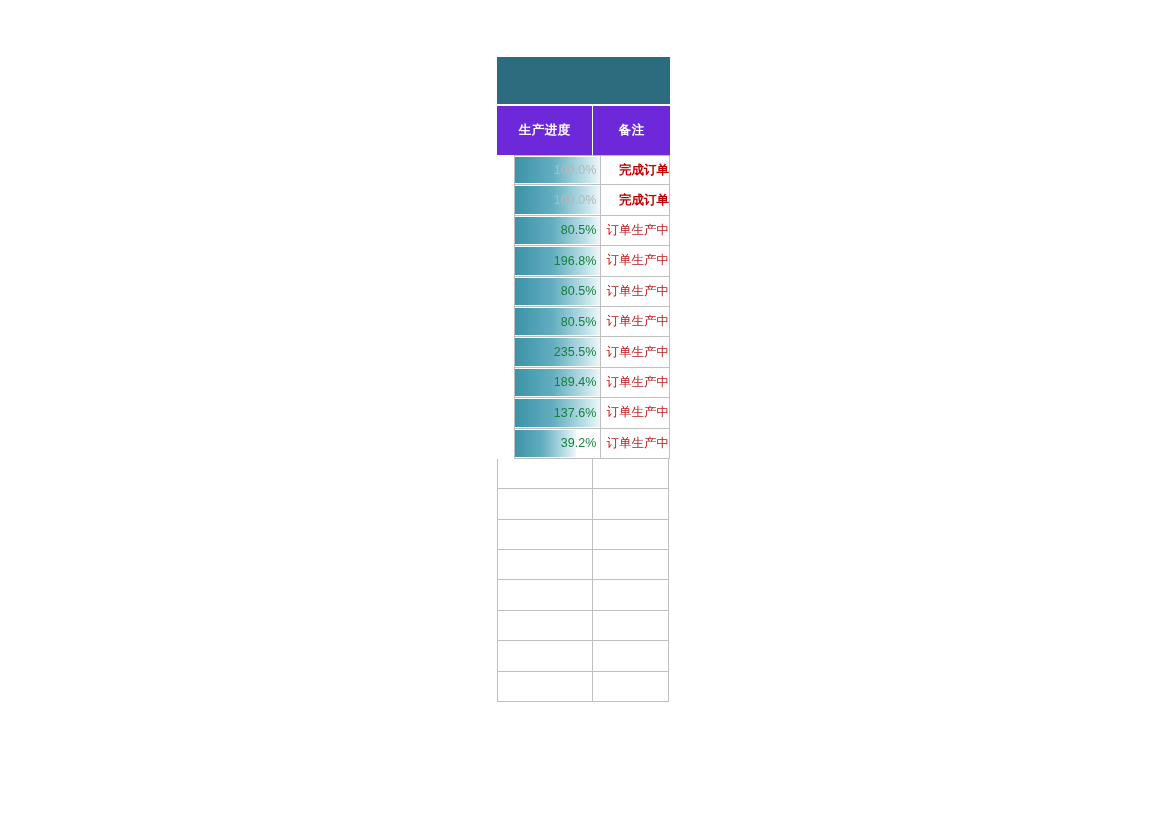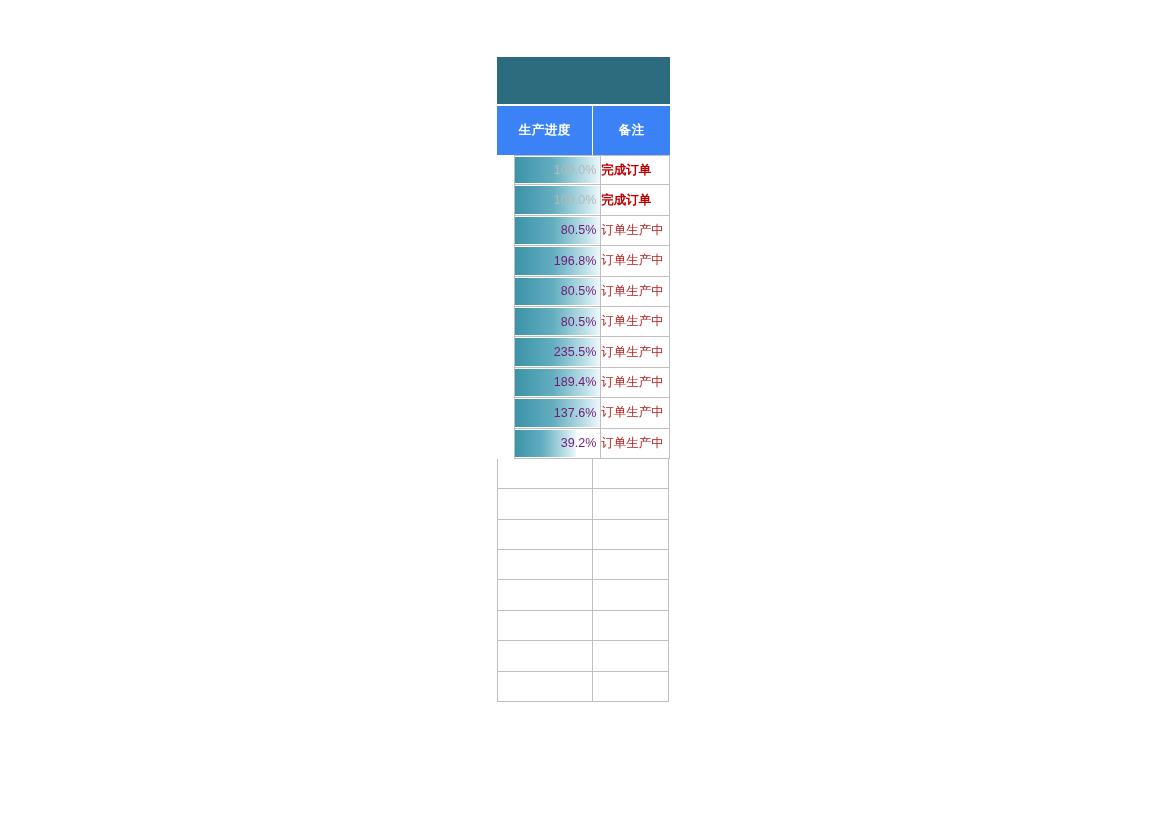--- a/index.html
+++ b/index.html
@@ -36,21 +36,21 @@
     box-sizing: border-box;
   }
 
   
   .header-row {
     display: flex;
     height: 49px;
     margin-top: 2px;
   }
   .header-cell {
-    background: #3b82f6;
+    background: #6d28d9;
     color: #ffffff;
     font-size: 12.5px;
     font-weight: bold;
     display: flex;
     align-items: center;
     justify-content: center;
     box-sizing: border-box;
     letter-spacing: 0.5px;
   }
   .header-cell.col-progress { width: 96px; }
@@ -76,38 +76,38 @@
 
   .cell.col-progress {
     width: 96px;
     justify-content: flex-end;
     padding-right: 4px;
     overflow: hidden;
   }
   .cell.col-remark {
     width: 77px;
     margin-left: -1px;
-    justify-content: flex-start;
+    justify-content: flex-end;
   }
 
   
   .databar {
     position: absolute;
     left: 0;
     top: 1px;
     bottom: 1px;
     background-image: linear-gradient(to right, #3c93a7 0%, #63aec0 45%, #c3e3ea 85%, #eef7fa 100%);
     z-index: 0;
   }
   .pct-text {
     position: relative;
     z-index: 1;
   }
   .pct-text.complete { color: #b7b7b7; }
-  .pct-text.active   { color: #701a75; }
+  .pct-text.active   { color: #15803d; }
 
   .remark-text.done {
     color: #c00000;
     font-weight: bold;
   }
   .remark-text.running {
     color: #b91c1c;
     font-weight: normal;
   }
 

